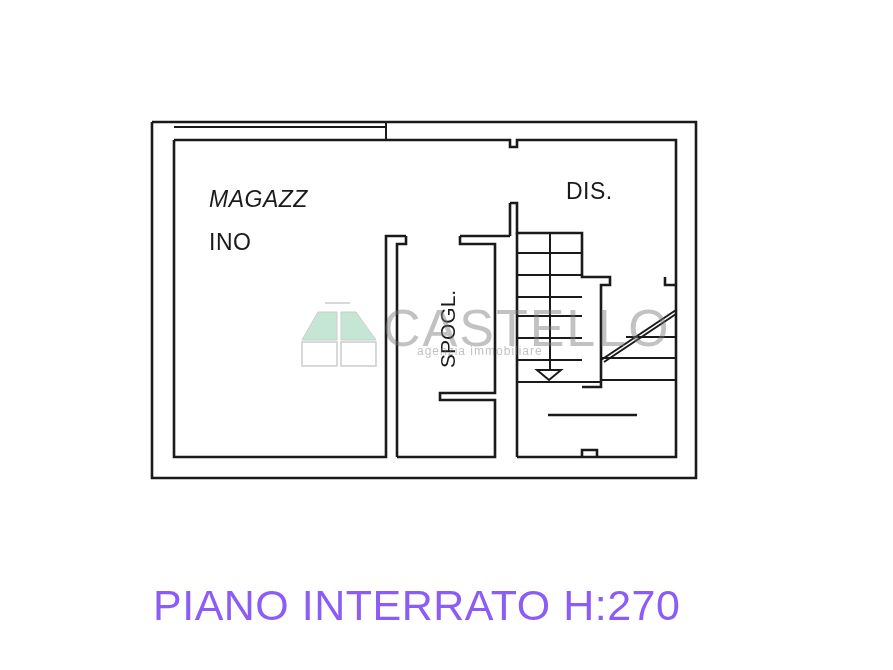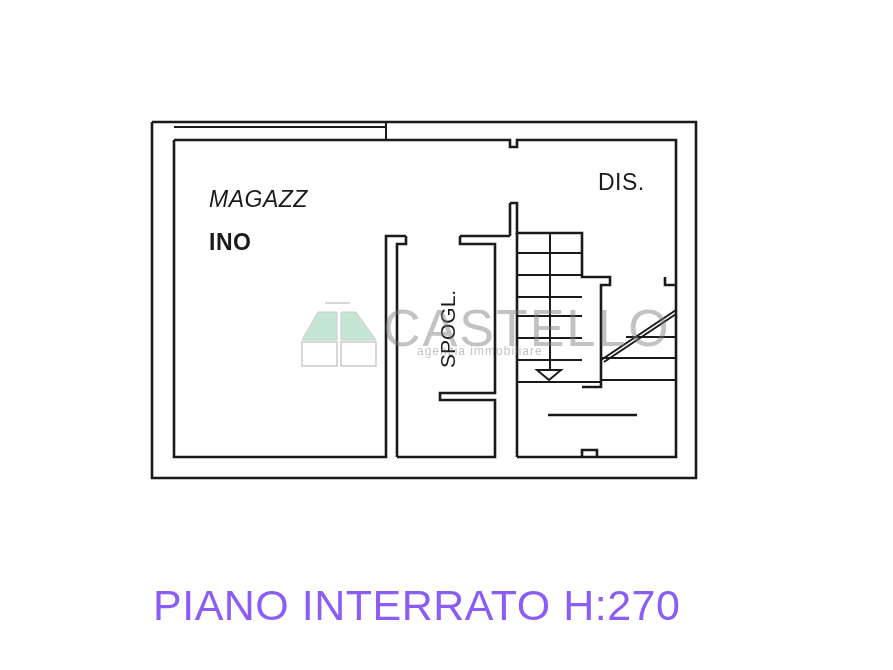--- a/index.html
+++ b/index.html
@@ -68,20 +68,20 @@
   <g opacity="0.6">
     <polygon points="302,340 318,312 337,312 337,340" fill="#9fd6b8" stroke="#aaa" stroke-width="1"></polygon>
     <polygon points="341,312 356,312 376,340 341,340" fill="#9fd6b8" stroke="#aaa" stroke-width="1"></polygon>
     <rect x="302" y="342" width="35" height="24" fill="#fff" stroke="#aaa" stroke-width="1.5"></rect>
     <rect x="341" y="342" width="35" height="24" fill="#fff" stroke="#aaa" stroke-width="1.5"></rect>
     <line x1="325" y1="303" x2="350" y2="303" stroke="#aaa" stroke-width="1.5"></line>
   </g>
 </svg>
 
 <div class="lbl" style="left:209px; top:188px;font-style:italic;">MAGAZZ</div>
-<div class="lbl" style="left:209px; top:231px;font-weight:bold;">INO</div>
+<div class="lbl" style="left:209px; top:231px;">INO</div>
 <div class="spogl">SPOGL.</div>
-<div class="lbl" style="left:566px; top:171px;margin-left:32px;">DIS.</div>
+<div class="lbl" style="left:566px; top:180px;">DIS.</div>
 
 <div class="wm-text">CASTELLO</div>
 <div class="wm-sub">agenzia immobiliare</div>
 
 <div class="caption">PIANO INTERRATO H:270</div>
 
 </body></html>

